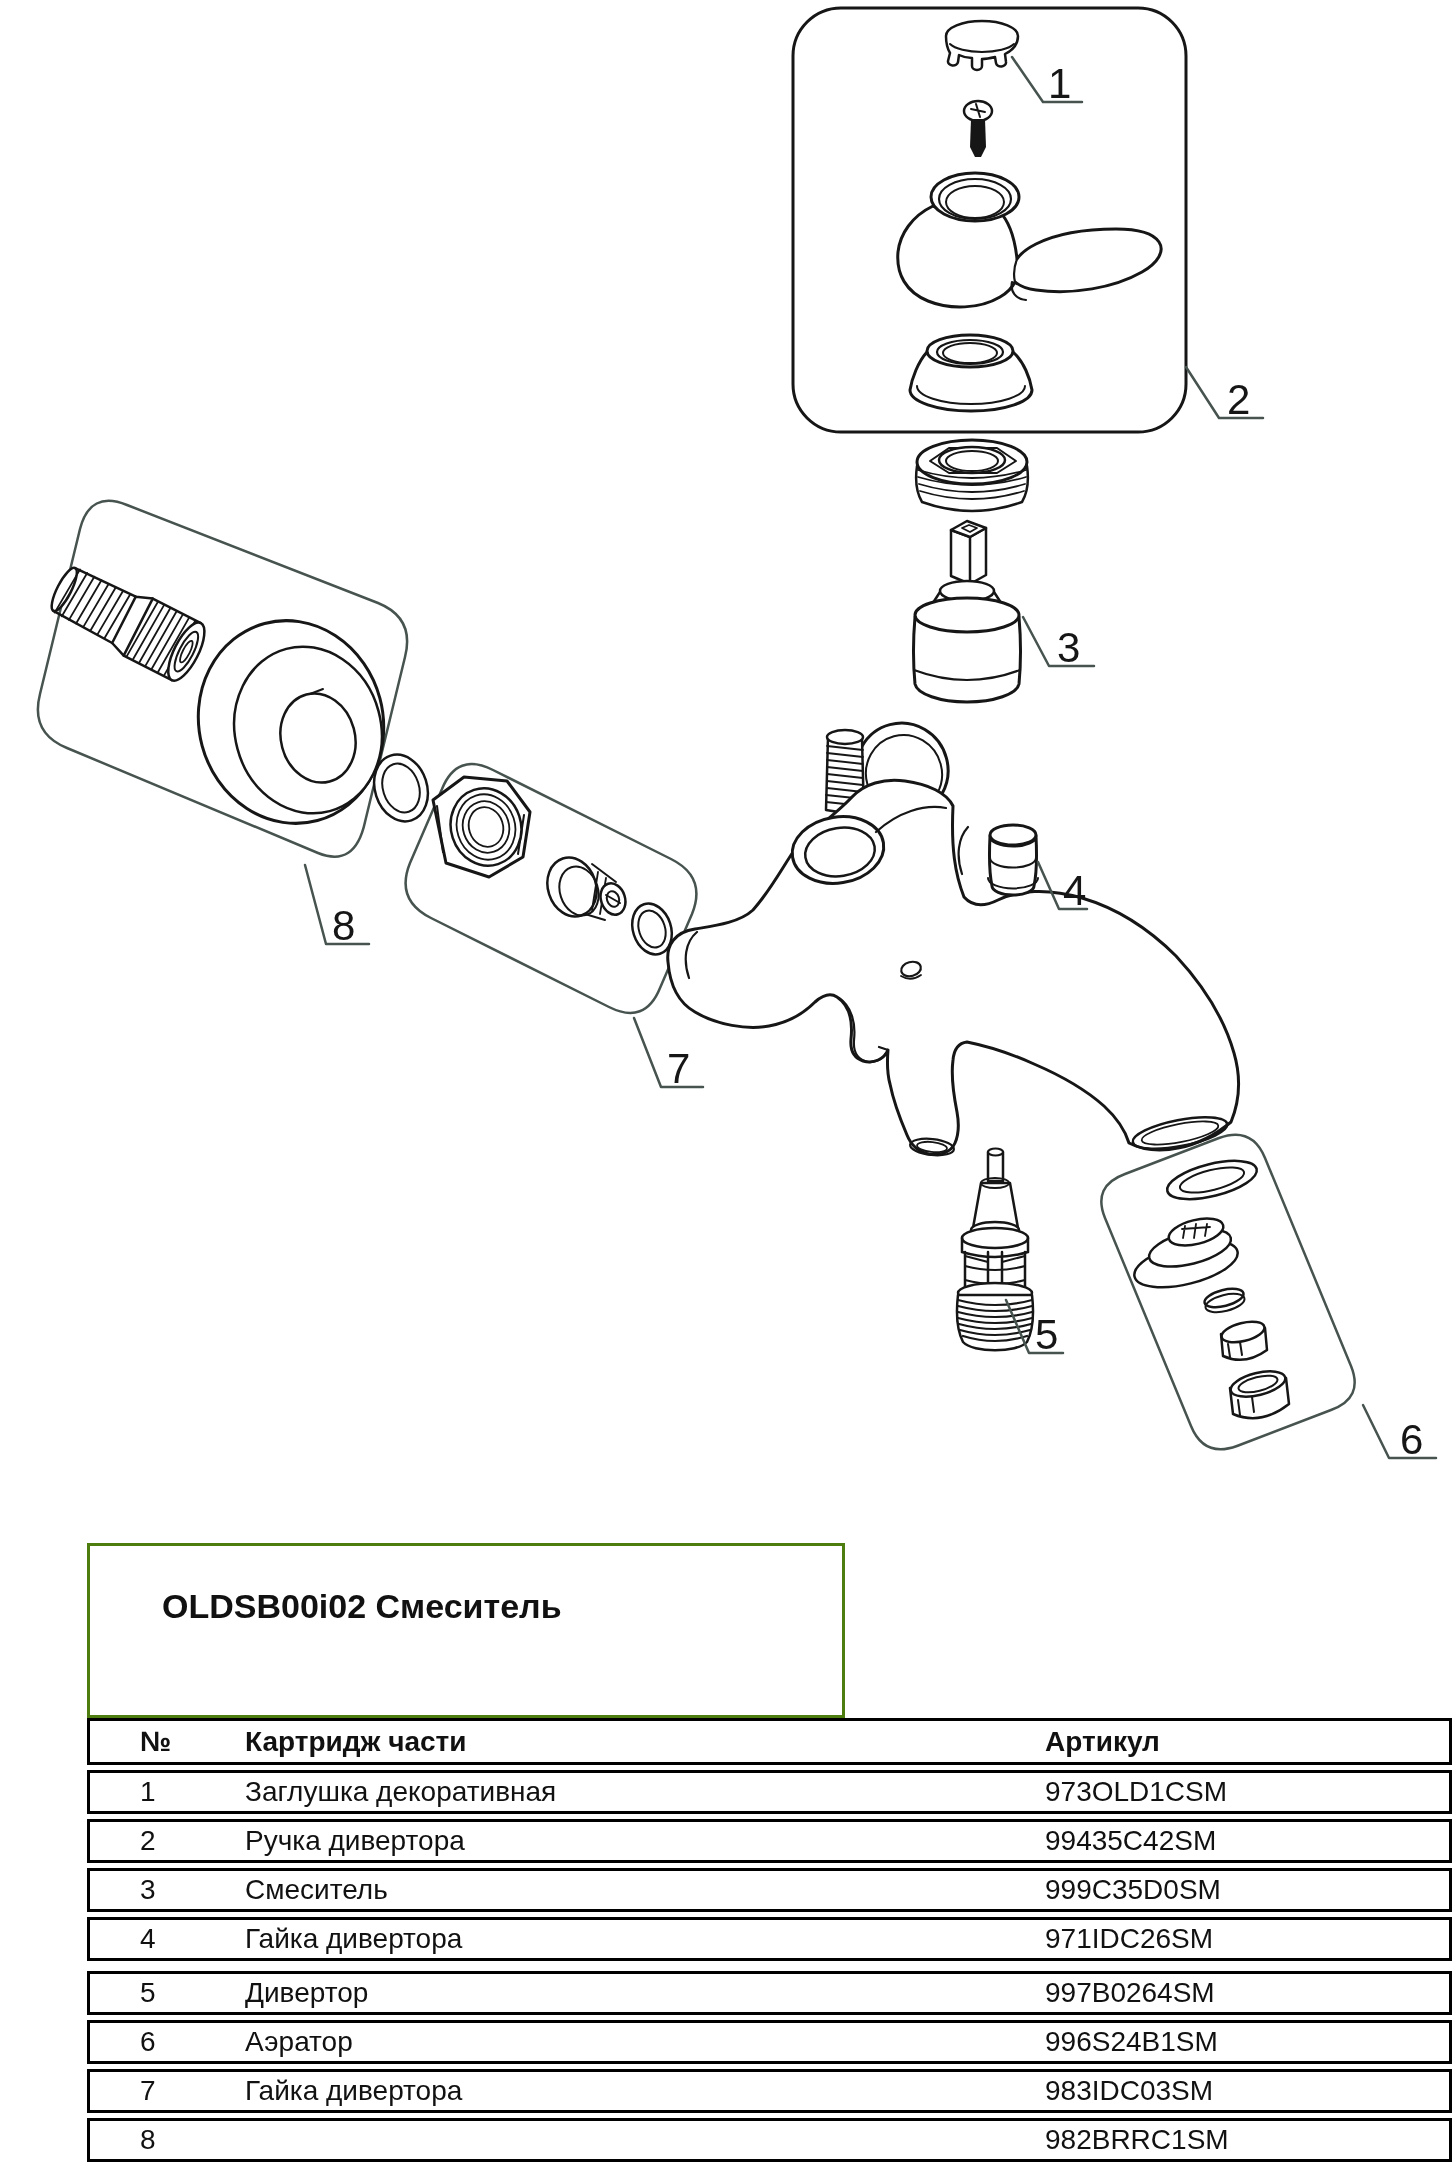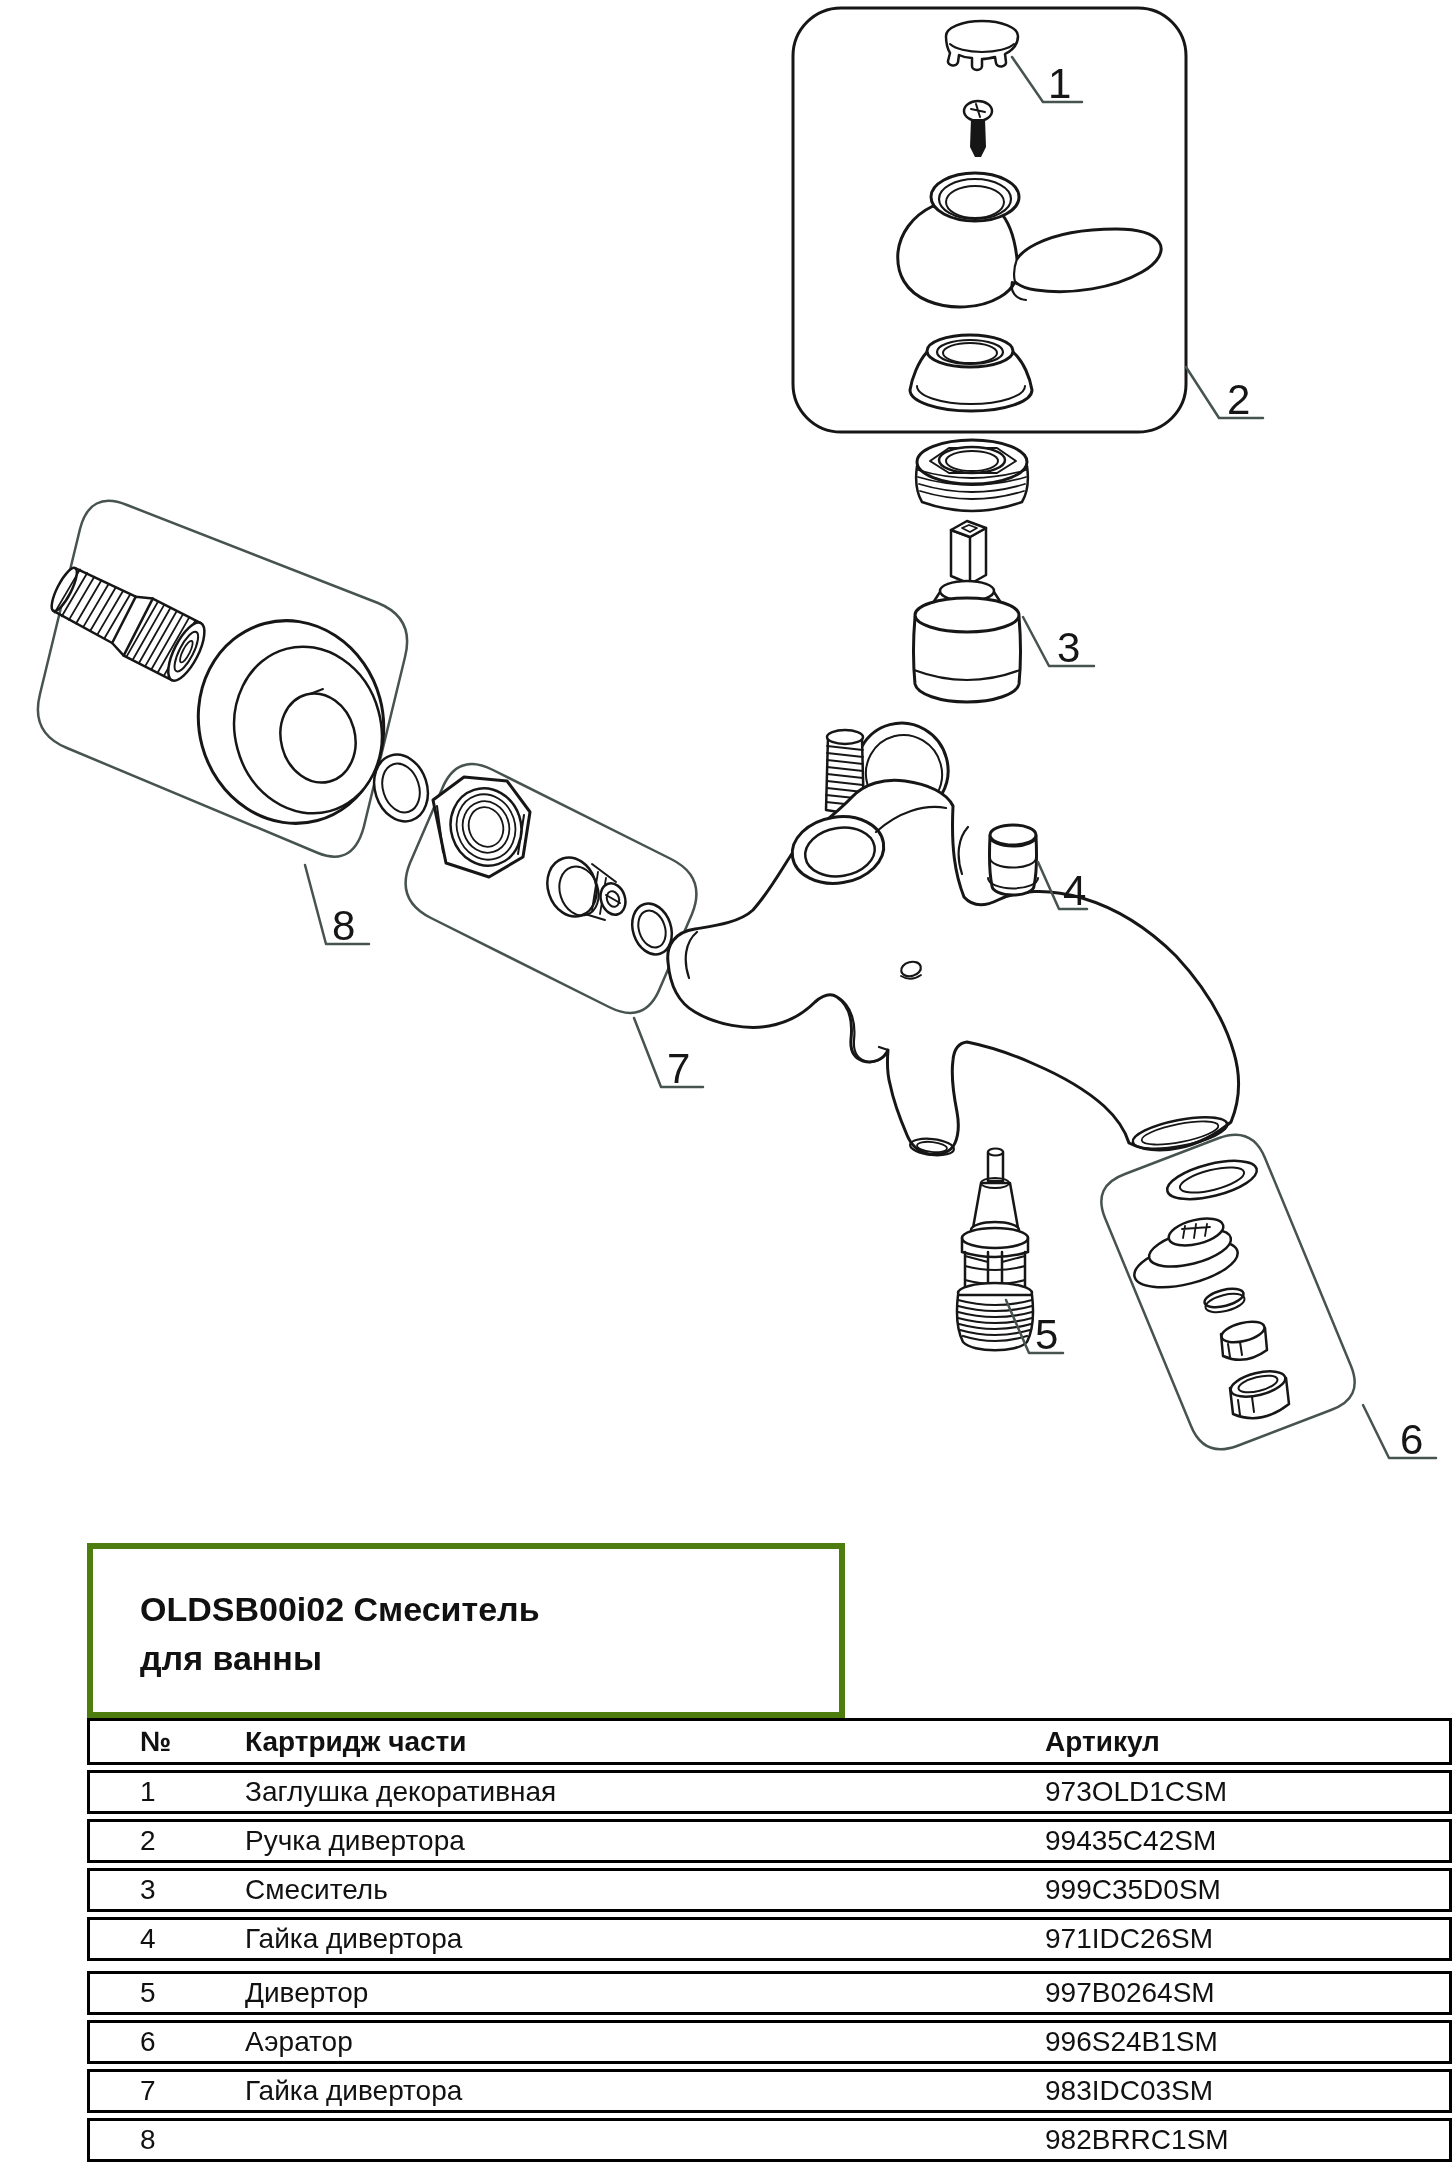--- a/index.html
+++ b/index.html
@@ -4,22 +4,22 @@
 <style>
   html,body{margin:0;padding:0;}
   body{width:1456px;height:2171px;background:#ffffff;position:relative;
        font-family:"Liberation Sans",sans-serif;color:#111;}
   svg{position:absolute;left:0;top:0;}
   svg .ink{stroke:#161616;fill:none;stroke-linecap:round;stroke-linejoin:round;}
   svg .wh{fill:#ffffff;}
   svg .anno{stroke:#46534f;fill:none;stroke-width:2.5;stroke-linecap:round;stroke-linejoin:round;}
   svg text.num{font-family:"Liberation Sans",sans-serif;font-size:42px;fill:#161616;}
   .tbl-wrap{position:absolute;left:87px;top:1543px;width:1365px;}
-  .title-box{width:758px;height:175px;border:6px solid #4d7c0f;box-sizing:border-box;
-             padding:36px 0 0 47px;font-size:34px;font-weight:bold;line-height:49px;}
+  .title-box{width:758px;height:175px;border:3px solid #4d7c0f;box-sizing:border-box;
+             padding:36px 0 0 72px;font-size:34px;font-weight:bold;line-height:49px;}
   .hdr,.row{position:relative;box-sizing:border-box;border:3px solid #000;width:100%;}
   .hdr{height:47px;font-weight:bold;}
   .row{height:44px;margin-top:5px;}
   .row.gap{margin-top:10px;}
   .hdr span,.row span{position:absolute;top:50%;transform:translateY(-50%);
                       font-size:28px;white-space:nowrap;}
   .c1{left:50px;} .c2{left:155px;} .c3{left:955px;}
 </style>
 </head>
 <body>
@@ -210,21 +210,20 @@
   <text class="num" x="1400" y="1454">6</text>
   <polyline class="anno" points="634,1018 661,1087 703,1087"></polyline>
   <text class="num" x="667" y="1083">7</text>
   <polyline class="anno" points="305,865 326,944 369,944"></polyline>
   <text class="num" x="332" y="940">8</text>
 </svg>
 
 <div class="tbl-wrap">
   <div class="title-box">
     <div>OLDSB00i02 Смеситель</div>
-    <div>для ванны</div>
   </div>
   <div class="hdr">
     <span class="c1">№</span>
     <span class="c2">Картридж части</span>
     <span class="c3">Артикул</span>
   </div>
   <div class="row">
     <span class="c1">1</span>
     <span class="c2">Заглушка декоративная</span>
     <span class="c3">973OLD1CSM</span>

